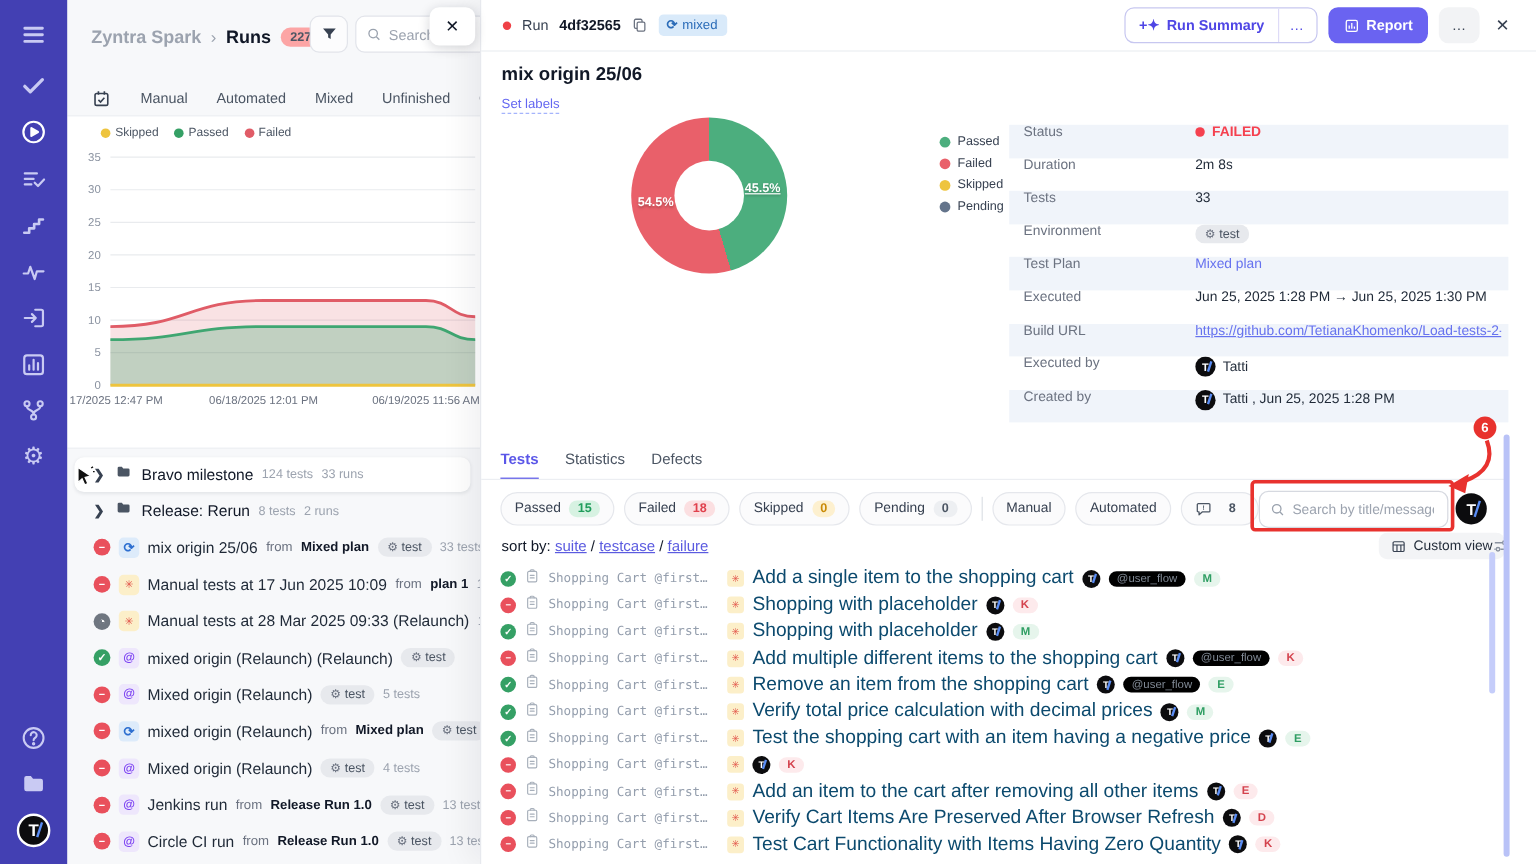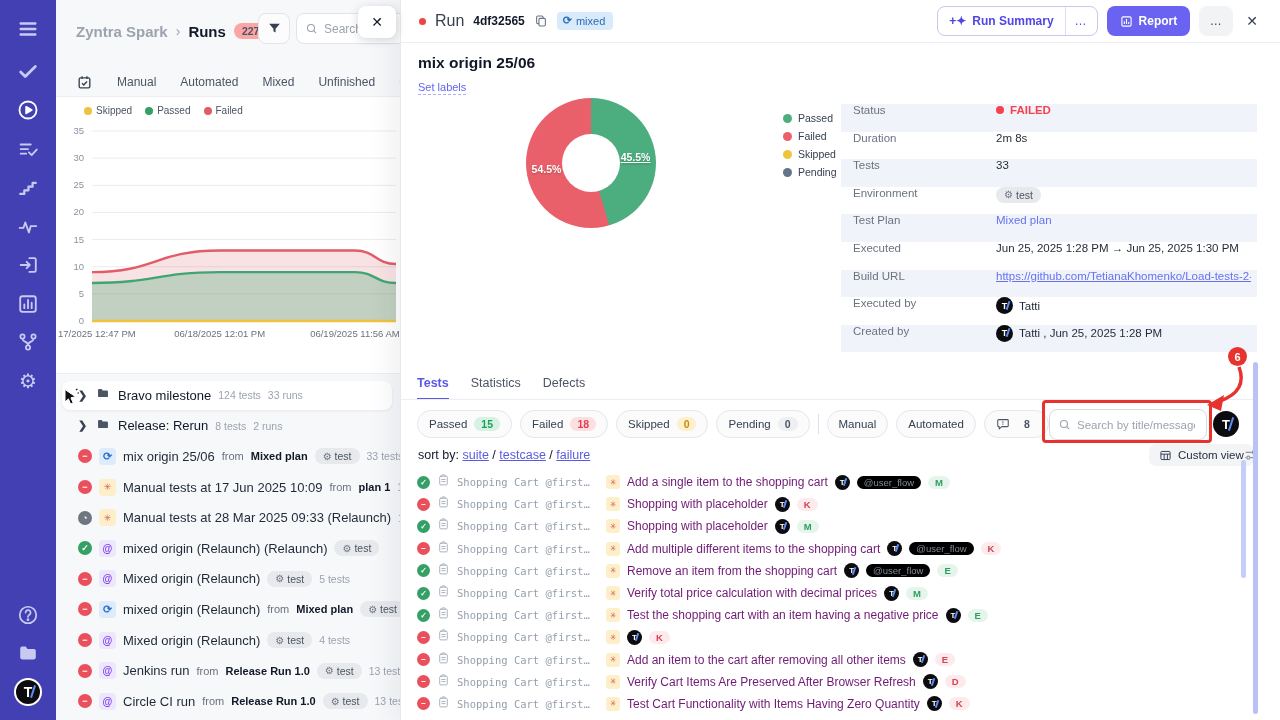--- a/index.html
+++ b/index.html
@@ -61,21 +61,21 @@
   
   #cursor { position:absolute; left:62px; top:388px; z-index:9; }
 
   
   #drawer-close-card { position:absolute; left:358px; top:6px; width:38px; height:32px; background:#fff; border-radius:8px; box-shadow:0 2px 10px rgba(16,24,40,.18); z-index:20; display:flex; align-items:center; justify-content:center; font-size:14px; color:#111827; }
 
   
   #drawer { position:absolute; left:400px; top:0; width:880px; height:720px; background:#fff; border-left:1px solid #e7e9ee; box-shadow:-10px 0 24px rgba(16,24,40,.06); z-index:10; }
   #drawer-header { position:absolute; left:0; top:0; width:100%; height:43px; border-bottom:1px solid #eceef2; display:flex; align-items:center; padding:0 22px 0 18px; gap:9px; }
   .red-dot { width:7px; height:7px; border-radius:50%; background:#ef4146; }
-  .run-lbl { font-size:16px; color:#374151; }
+  .run-lbl { font-size:12px; color:#374151; }
   .run-id { font-size:12px; color:#111827; font-weight:700; }
   .copy-ic { width:14px; height:14px; color:#6b7280; }
   .mixed-badge { background:#d9eafa; color:#2b6cb8; font-size:11px; padding:2px 8px 3px 6px; border-radius:4px; display:inline-flex; align-items:center; gap:4px; font-weight:500; }
   #hdr-right { margin-left:auto; display:flex; align-items:center; gap:9px; }
   #run-summary-btn { display:flex; align-items:stretch; border:1px solid #c7c7f0; border-radius:8px; background:#fff; overflow:hidden; height:30px; }
   #run-summary-btn .seg1 { display:flex; align-items:center; gap:6px; padding:0 11px; color:#4f46e5; font-size:12px; font-weight:600; }
   #run-summary-btn .seg2 { display:flex; align-items:center; padding:0 9px; border-left:1px solid #dedbf7; color:#4f46e5; font-size:12px; letter-spacing:1px; }
   .spark { font-size:12px; }
   #report-btn { height:30px; background:#6a63f1; border-radius:8px; color:#fff; font-size:12px; font-weight:600; display:flex; align-items:center; gap:6px; padding:0 13px; }
   #report-btn svg { width:13px; height:13px; }
@@ -132,21 +132,21 @@
   #custom-view svg { width:13px; height:13px; }
   #sliders-ic { position:absolute; left:842px; top:447px; width:16px; height:16px; color:#8b93a1; }
 
   
   #tests-list { position:absolute; left:16px; top:471px; width:830px; }
   .t-row { height:22.2px; display:flex; align-items:center; gap:7px; white-space:nowrap; }
   .t-st { width:13px; height:13px; border-radius:50%; color:#fff; font-size:8px; display:flex; align-items:center; justify-content:center; font-weight:bold; flex:none; }
   .clip-ic { width:13px; height:14px; color:#a8b0bb; flex:none; }
   .t-suite { font-family:"DejaVu Sans Mono", monospace; font-size:10.5px; color:#949ead; width:142px; overflow:hidden; flex:none; }
   .t-burst { width:14px; height:14px; border-radius:3px; background:#fcefc9; color:#e2574c; font-size:8px; display:flex; align-items:center; justify-content:center; flex:none; }
-  .t-title { font-size:12px; color:#701a75; }
+  .t-title { font-size:16px; color:#0c4a6e; }
   .t-chip { font-size:9.5px; border-radius:8px; padding:1px 7px; font-weight:600; }
   .tc-gray { background:#000000; color:#818a96; font-weight:400; }
   .tc-green { background:#e6f5ec; color:#2f9e63; }
   .tc-red { background:#fdeaec; color:#d4434e; }
 
   
   #scroll-outer { position:absolute; left:1253px; top:362px; width:5px; height:352px; background:#b9c2f7; border-radius:3px; z-index:15; }
   #scroll-inner { position:absolute; left:1241px; top:460px; width:5px; height:118px; background:#c5cdfa; border-radius:3px; z-index:15; }
 
   

